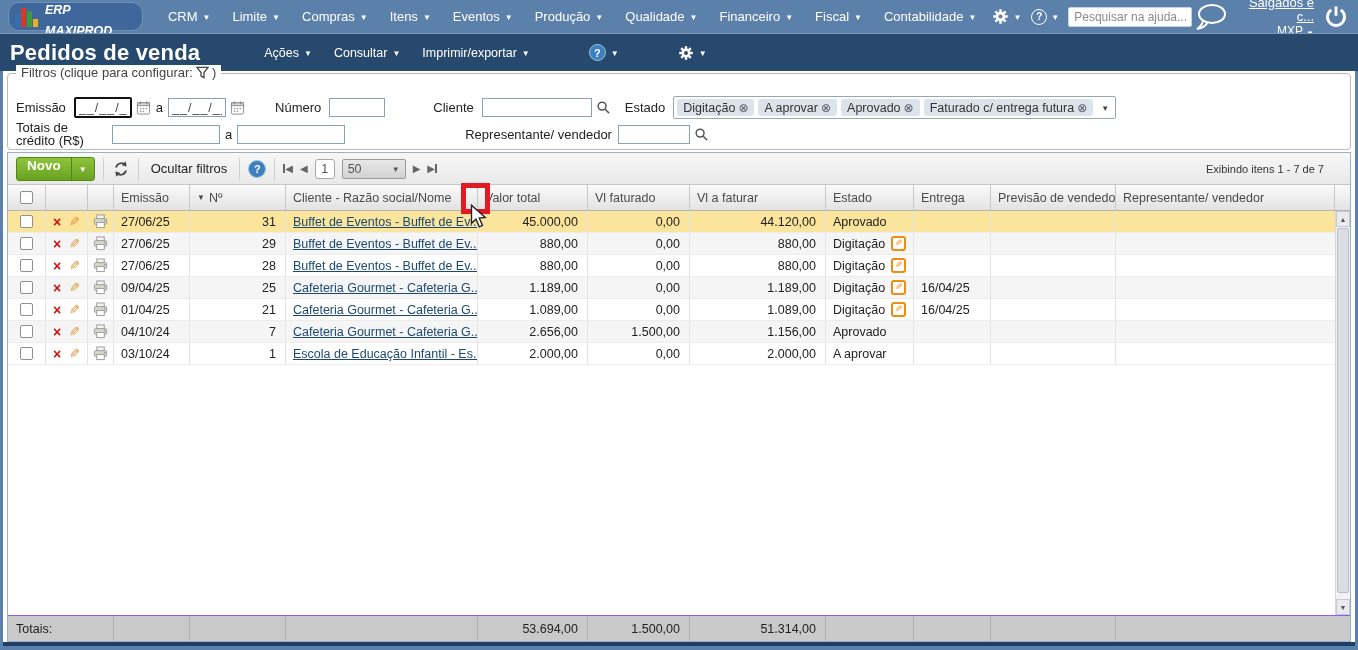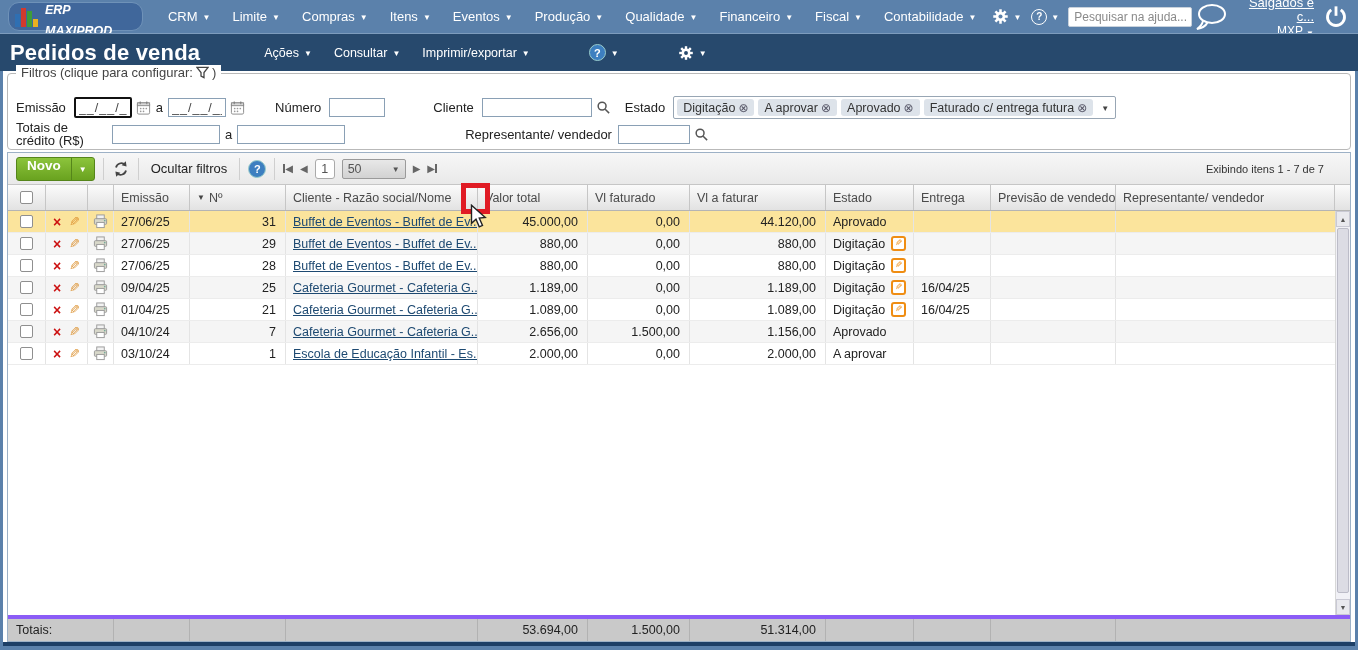--- a/index.html
+++ b/index.html
@@ -119,21 +119,21 @@
   .vscroll { position:absolute; top:58px; right:0; width:15px; bottom:26px; background:#f1f1f6;
     border-left:1px solid #d8d8d8; }
   .vs-btn { position:absolute; left:0; right:0; height:16px; background:#e9e9ee; border:1px solid #c9c9d4;
     display:flex; align-items:center; justify-content:center; font-size:7px; color:#555; }
   .vs-up { top:0; } .vs-dn { bottom:0; }
   .vs-thumb { position:absolute; left:1px; right:1px; top:17px; bottom:22px; background:#dcdce4;
     border:1px solid #bcbcc8; border-radius:2px; }
 
   
   .totals { position:absolute; left:0; right:0; bottom:0; height:26px; display:grid;
-    grid-template-columns:var(--cols) 15px; background:#c9c9c9; border-top:4px solid #8b5cf6;
+    grid-template-columns:var(--cols) 15px; background:#c9c9c9; border-top:1px solid #8b5cf6;
     color:#222; }
   .ttd { display:flex; align-items:center; padding:0 9px; border-right:1px solid #b2b2b2;
     font-size:12.5px; }
   .ttd.num { justify-content:flex-end; }
   .ttd.lbl { grid-column:1 / 4; padding-left:8px; }
 
   
   .hl-box { position:absolute; left:461px; top:183px; width:29px; height:31px;
     border:5px solid #e01b24; z-index:50; }
   .cursor { position:absolute; left:470px; top:204px; z-index:51; }

